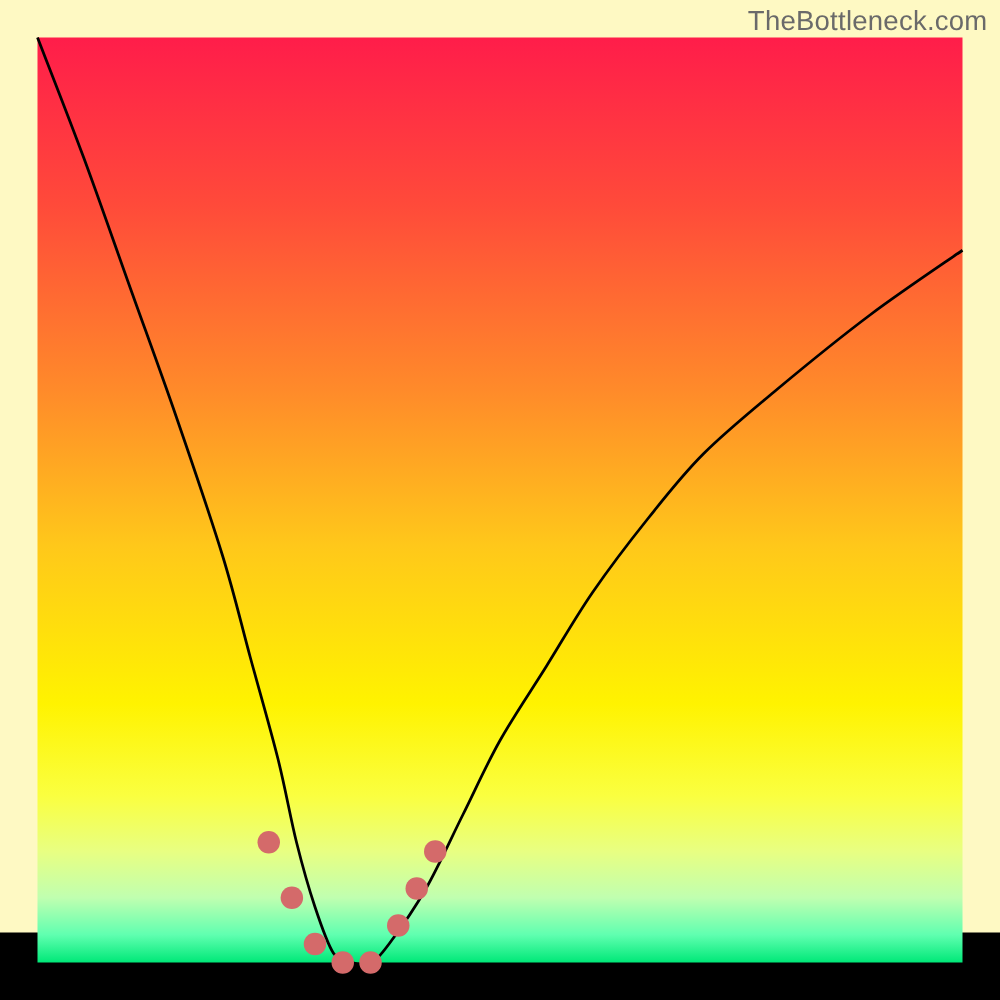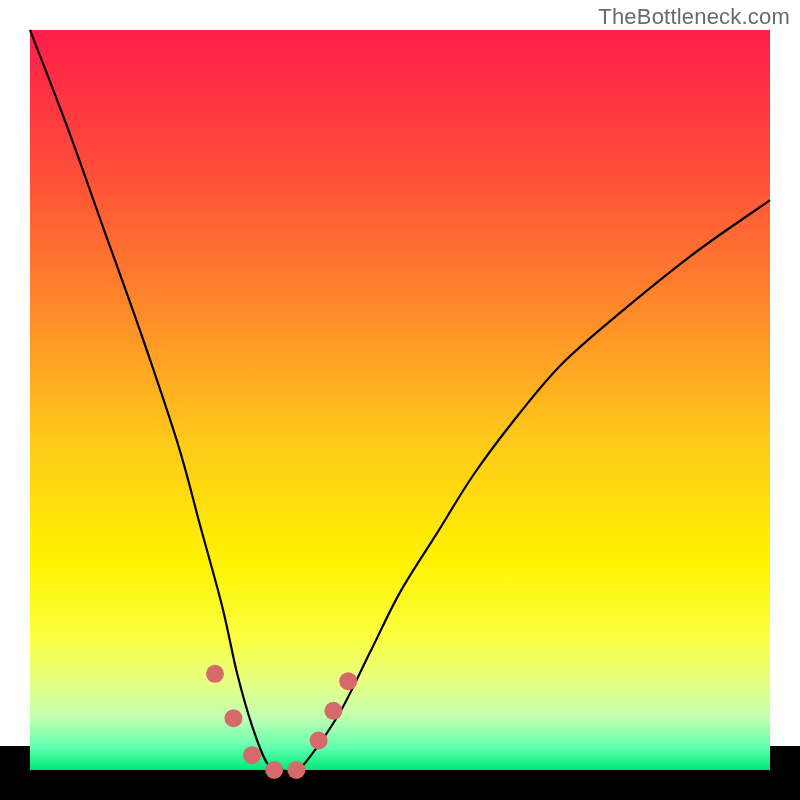--- a/index.html
+++ b/index.html
@@ -10,21 +10,21 @@
     background: #000;
     overflow: hidden;
     font-family: Arial, Helvetica, sans-serif;
   }
   .frame {
     position: absolute;
     top: 0;
     left: 0;
     width: 800px;
     height: 746px;
-    background: #ffffff;
+    background: #fef9c3;
   }
   .watermark {
     position: absolute;
     top: 4px;
     right: 10px;
     color: #6a6a6a;
     font-size: 22px;
     font-weight: 500;
     letter-spacing: 0.2px;
     z-index: 20;

